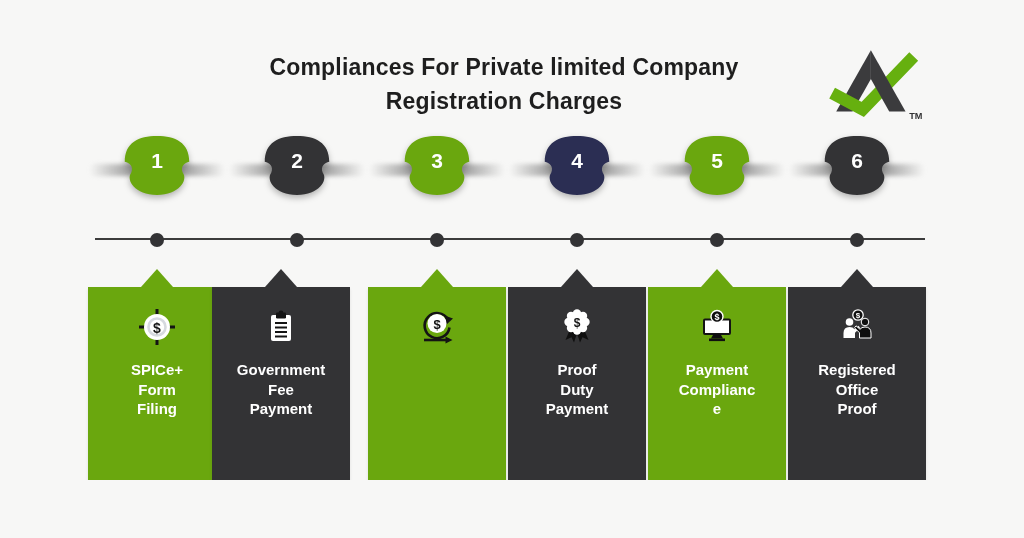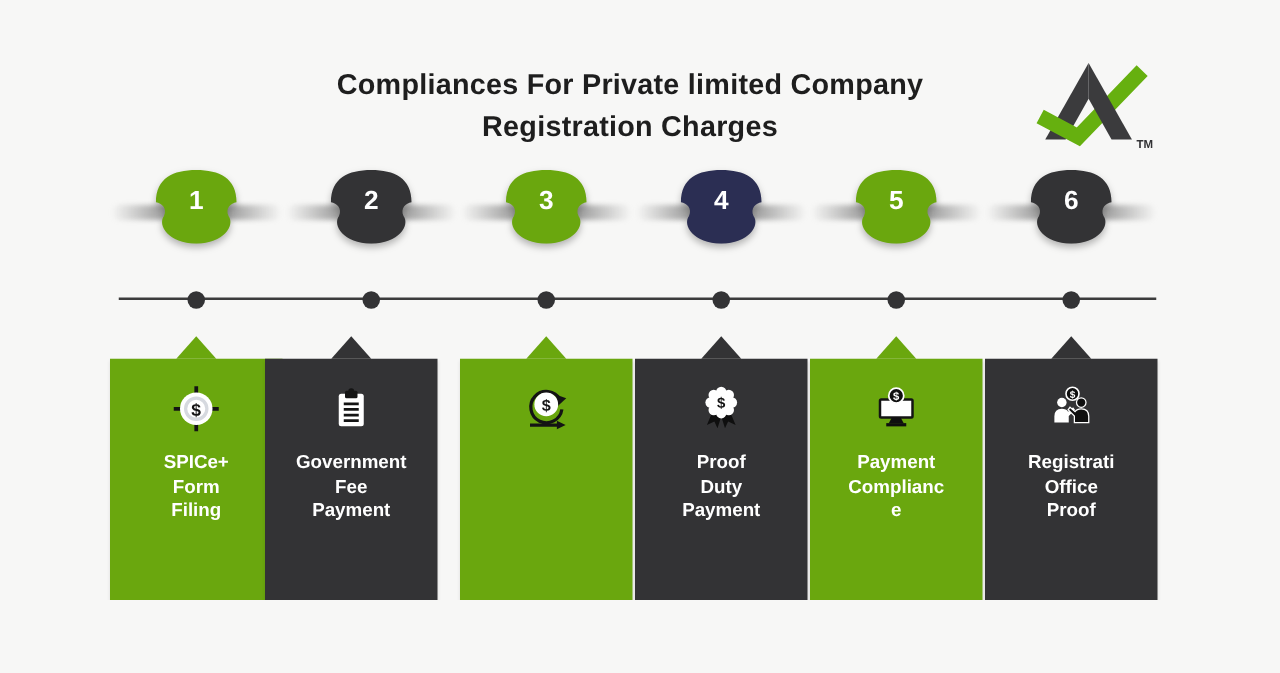--- a/index.html
+++ b/index.html
@@ -210,18 +210,18 @@
     <span class="cicon">
       <svg viewBox="0 0 40 40">
         <circle cx="21" cy="8" r="5.2" fill="#0f0f0f" stroke="#fff" stroke-width="1.3"></circle>
         <text x="21" y="11" text-anchor="middle" font-size="8" fill="#fff">$</text>
         <circle cx="12.5" cy="15" r="3.8" fill="#fff"></circle>
         <path d="M6.5 31 V26 Q6.5 20 12.5 20 Q16 20 17.5 22.3 L21.5 18.8 L23 20.8 L18 25.8 V31 Z" fill="#fff"></path>
         <circle cx="28" cy="15" r="3.8" fill="#0f0f0f" stroke="#fff" stroke-width="1"></circle>
         <path d="M34 31 V26 Q34 20 28 20 Q24.5 20 23 22.3 L19 18.8 L17.5 20.8 L22.5 25.8 V31 Z" fill="#0f0f0f" stroke="#fff" stroke-width="1"></path>
       </svg>
     </span>
-    <div class="clabel">Registrati
+    <div class="clabel">Registered
 Office
 Proof</div>
   </div>
 
 </div>
 
 </body></html>

